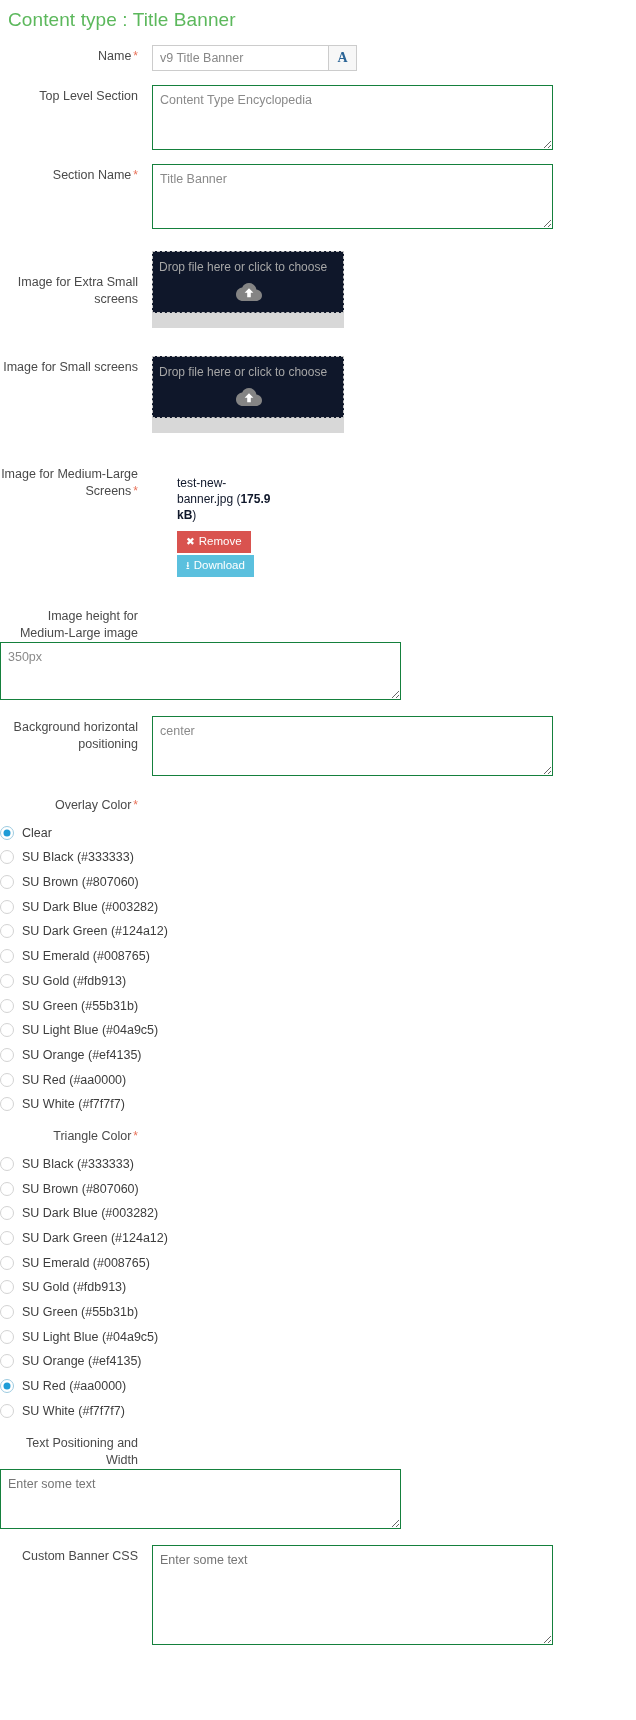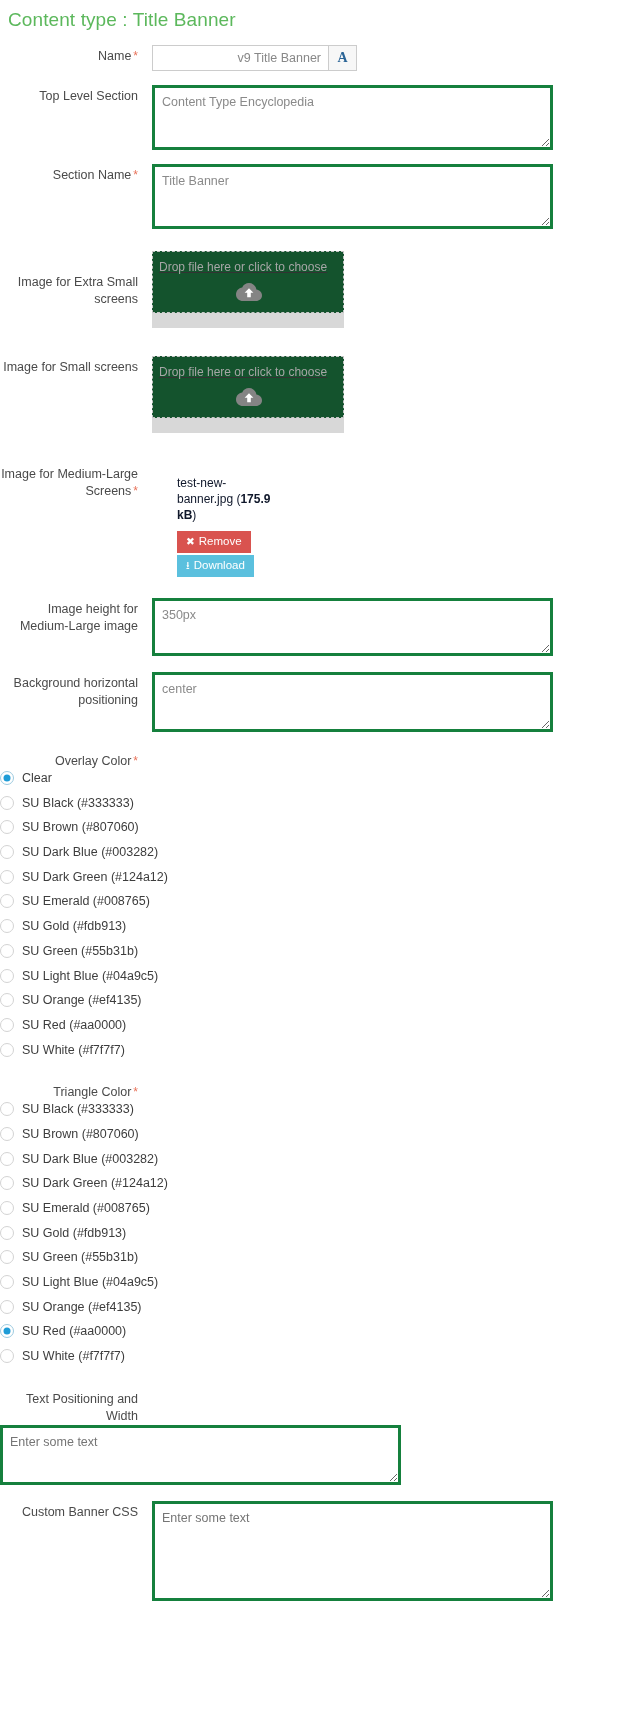--- a/index.html
+++ b/index.html
@@ -68,21 +68,20 @@
     height: 26px;
     border: 1px solid #cccccc;
     border-right: none;
     background: #fff;
     padding: 0 7px;
     font-family: "Liberation Sans", sans-serif;
     font-size: 12.5px;
     color: #888888;
     box-sizing: border-box;
     outline: none;
-    text-align: right;
   }
   .input-addon {
     width: 40px;
     height: 26px;
     border: 1px solid #cccccc;
     background: #f7f7f7;
     display: flex;
     align-items: center;
     justify-content: center;
     font-family: "Liberation Serif", serif;
@@ -90,21 +89,21 @@
     font-size: 14px;
     color: #2a6496;
     box-sizing: border-box;
     cursor: pointer;
   }
 
   
   .ta {
     display: block;
     width: 401px;
-    border: 3px solid #15803d;
+    border: 1px solid #15803d;
     background: #ffffff;
     font-family: "Liberation Sans", sans-serif;
     font-size: 12.5px;
     color: #8a8a8a;
     padding: 6px 7px;
     box-sizing: border-box;
     resize: vertical;
     outline: none;
     line-height: 16px;
   }
@@ -112,27 +111,26 @@
   .ta.h60 { height: 60px; }
   .ta.h58 { height: 58px; }
   .ta.h100 { height: 100px; }
 
   
   .dropzone-wrap {
     width: 192px;
   }
   .dropzone {
     border: 1px dashed #c6c6c6;
-    background: #14532d;
+    background: #0f172a;
     height: 62px;
     box-sizing: border-box;
     padding: 8px 6px 0 6px;
     cursor: pointer;
     position: relative;
-    text-decoration: underline;
   }
   .dz-text {
     font-size: 12px;
     color: #a6a6a6;
     line-height: 14px;
   }
   .dz-icon {
     display: flex;
     justify-content: center;
     margin-top: 7px;
@@ -167,21 +165,21 @@
     box-sizing: border-box;
   }
   .btn-remove { background: #d9534f; margin-top: 8px; }
   .btn-download { background: #5bc0de; margin-top: 2px; }
   .btn .glyph { font-size: 10.5px; line-height: 1; }
 
   
   .radio-list { padding-top: 1px; }
   .radio-item {
     display: flex;
-    align-items: flex-start;
+    align-items: flex-end;
     height: 24.7px;
     cursor: pointer;
   }
   .radio-dot {
     width: 14px;
     height: 14px;
     border-radius: 50%;
     border: 1px solid #d3d3d3;
     background: #ffffff;
     box-sizing: border-box;
@@ -288,21 +286,21 @@
       </div>
       <div>
         <button class="btn btn-download">
             <span class="glyph">⭳</span>
             <span>Download</span>
           </button>
       </div>
     </div>
   </div>
 
-  <div class="form-row" style="margin-top:21px;">
+  <div class="form-row" style="margin-top:28px;flex-direction:column;">
     <div class="label-col">Image height for Medium-Large image</div>
     <div class="field-col">
       <textarea class="ta h58" style="">350px</textarea>
     </div>
   </div>
 
   <div class="form-row" style="margin-top:16px;">
     <div class="label-col">Background horizontal positioning</div>
     <div class="field-col">
       <textarea class="ta h60" style="">center</textarea>

